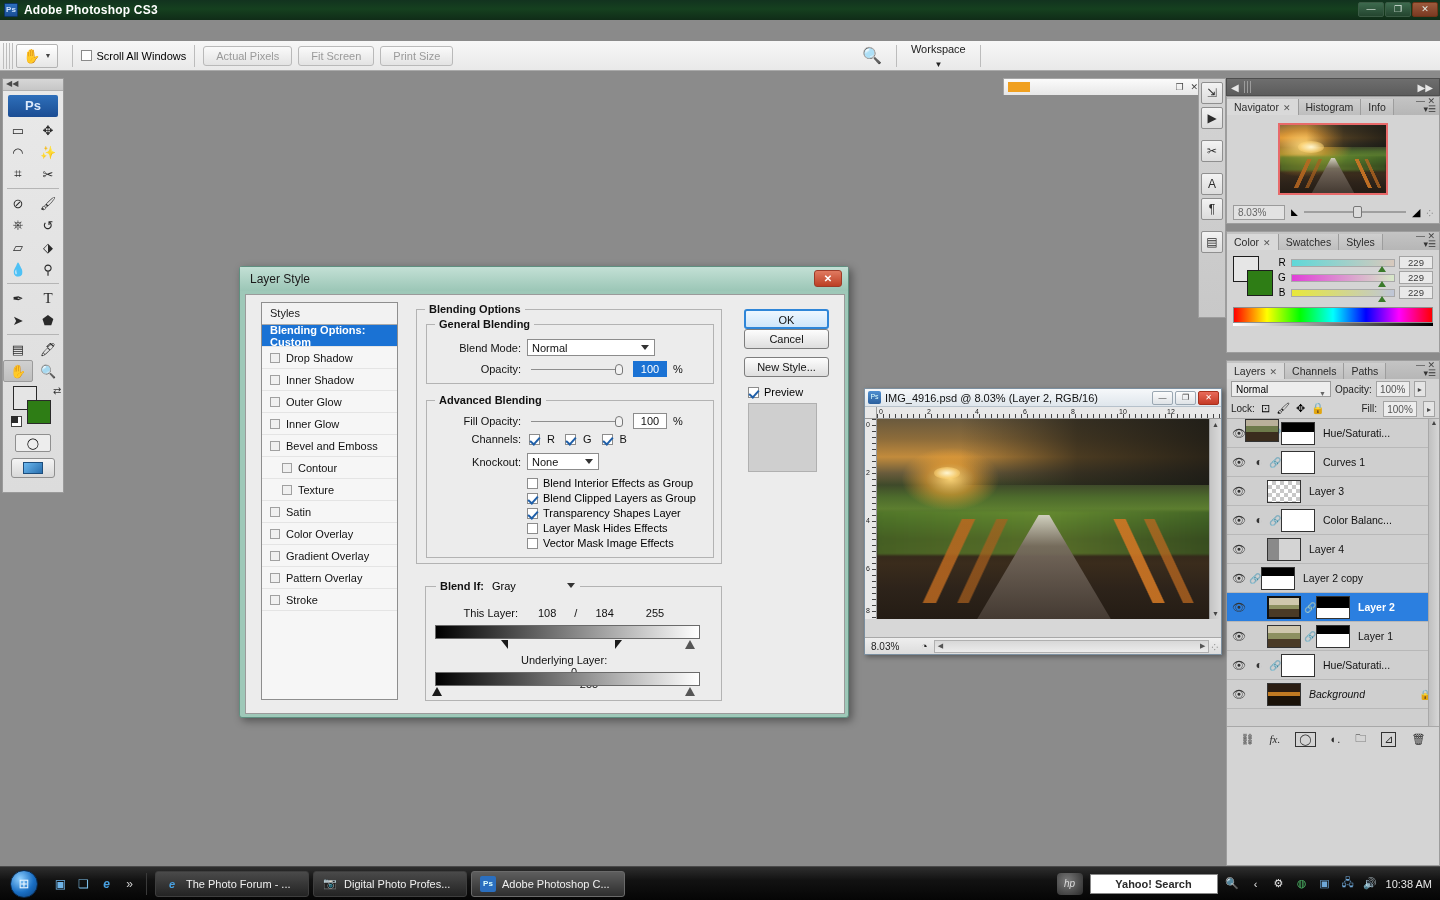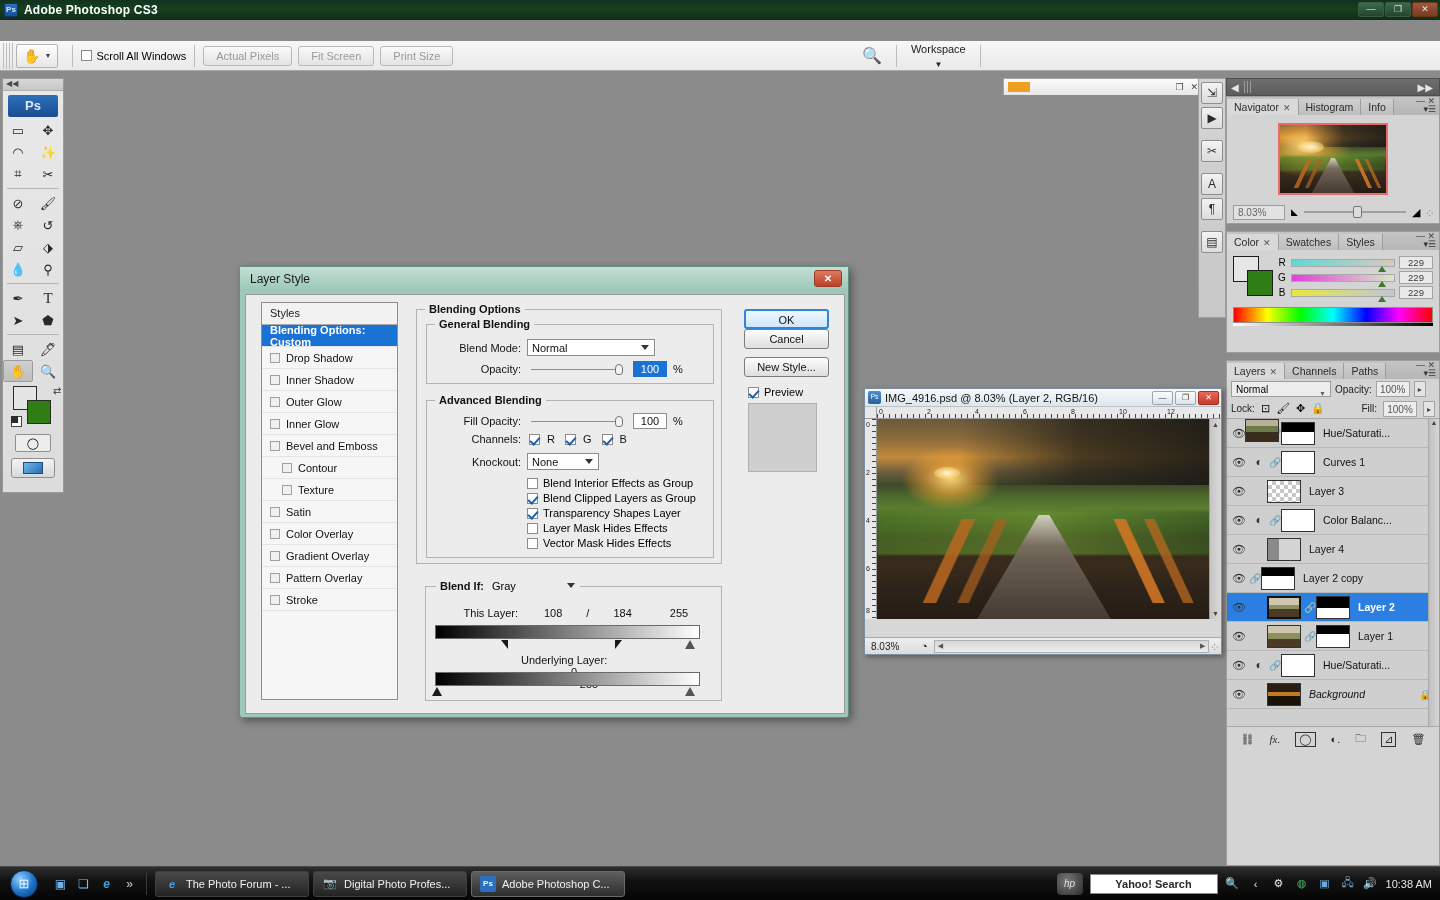--- a/index.html
+++ b/index.html
@@ -854,34 +854,34 @@
             <div class="ckrow">
               <i class="ck on"></i>
               <span>Transparency Shapes Layer</span>
             </div>
             <div class="ckrow">
               <i class="ck"></i>
               <span>Layer Mask Hides Effects</span>
             </div>
             <div class="ckrow">
               <i class="ck"></i>
-              <span>Vector Mask Hides Effects</span>
+              <span>Vector Mask Image Effects</span>
             </div>
           </div>
         </div>
       </div>
 
       <div class="group" style="left:179px;top:291px;width:297px;height:115px;">
         <span class="glabel" style="left:10px">Blend If:</span>
         <span class="combo" style="position:absolute;left:62px;top:-9px;width:92px;background:#ececec;border:none">
           <span>Gray</span>
           <i class="arw"></i>
         </span>
 
-        <div class="frow" style="position:absolute;left:10px;top:20px;width:270px;gap:14px">
+        <div class="frow" style="position:absolute;left:10px;top:20px;width:270px;gap:8px">
           <span class="flabel" style="width:82px">This Layer:</span>
           <span style="margin-left:12px">108</span>
           <span style="margin-left:10px">/</span>
           <span style="margin-left:10px">184</span>
           <span style="margin-left:24px">255</span>
         </div>
 
         <div style="position:absolute;left:9px;top:38px;width:265px;">
           <div class="gradbar"></div>
           <i class="mk mk-rt" style="left:66px;top:15px"></i>

